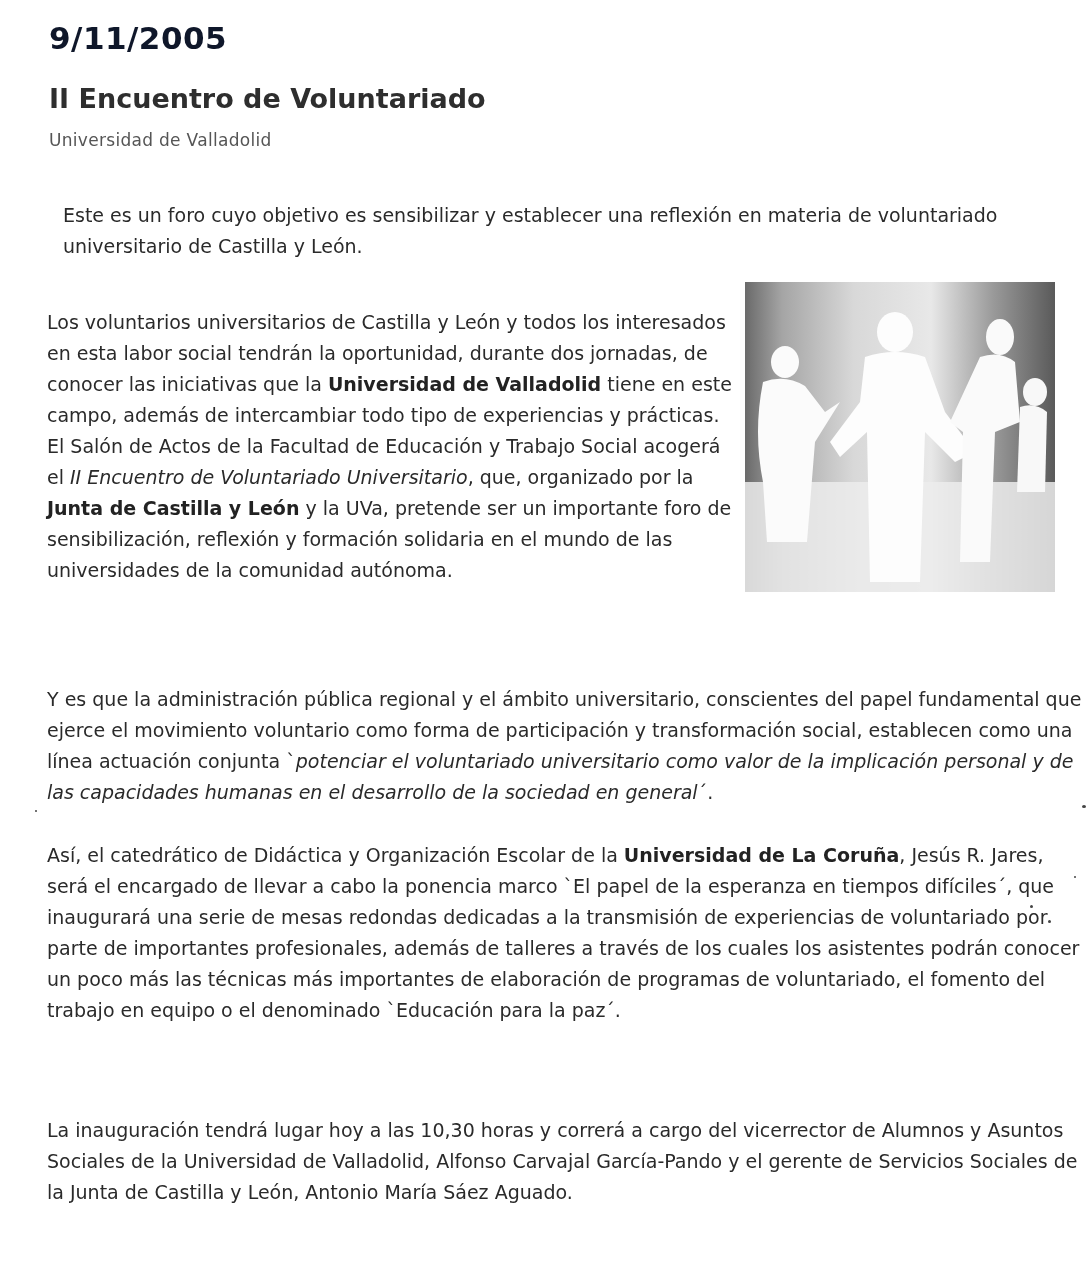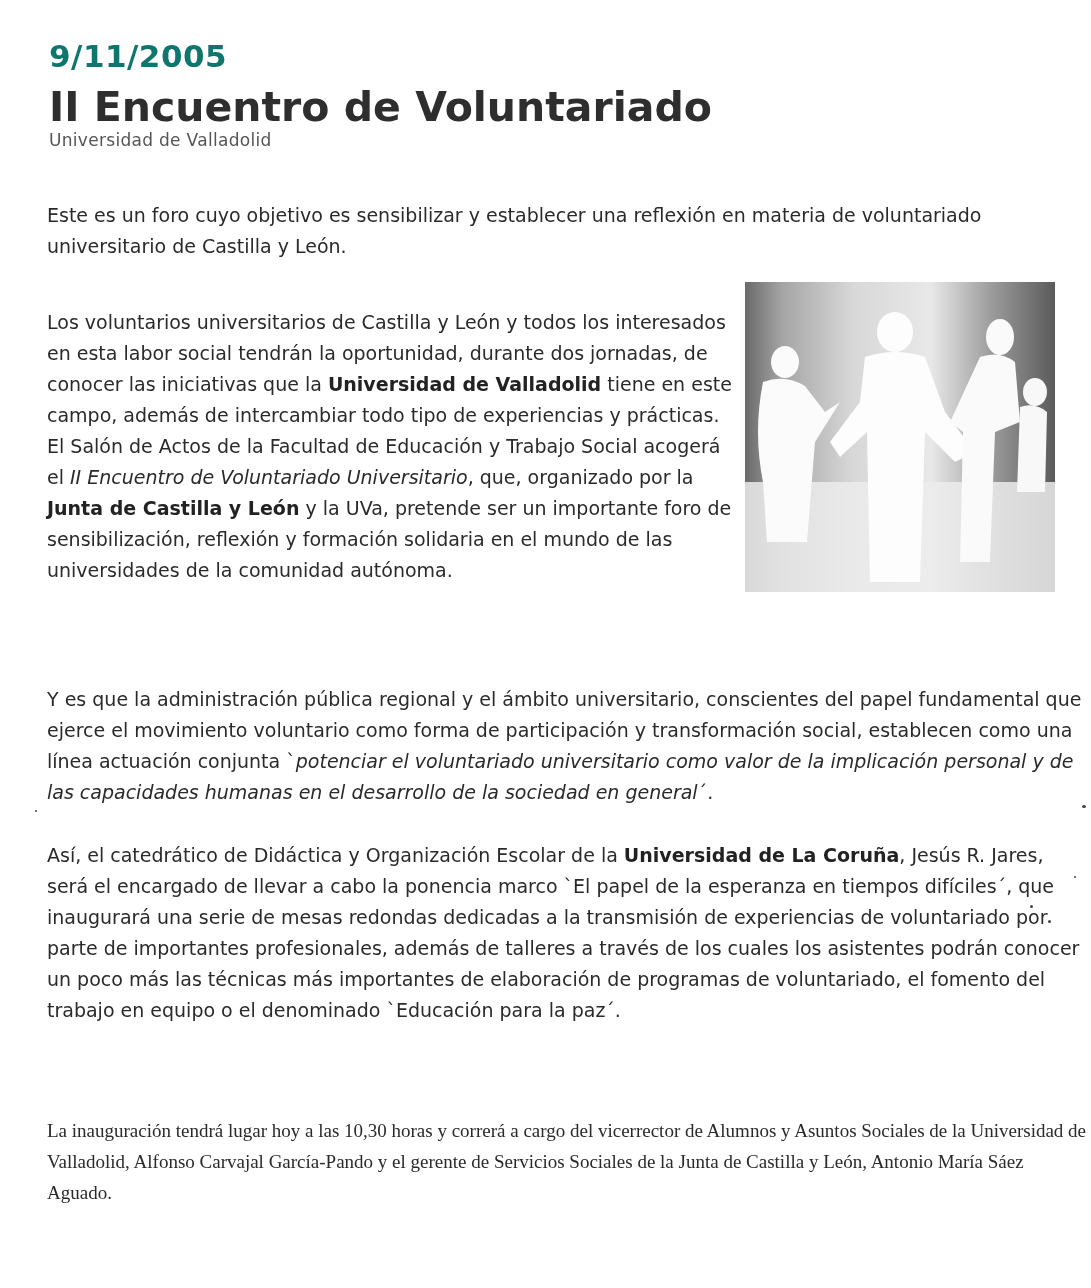--- a/index.html
+++ b/index.html
@@ -11,55 +11,55 @@
     width: 1091px;
     height: 1288px;
     position: relative;
     overflow: hidden;
     font-family: "DejaVu Sans", sans-serif;
     color: #2a2a2a;
   }
   .date {
     position: absolute;
     left: 49px;
-    top: 38px;
+    top: 20px;
     font-size: 31px;
     font-weight: bold;
-    color: #0f766e;
+    color: #0f172a;
     letter-spacing: 0.5px;
   }
   .title {
     position: absolute;
     left: 49px;
     top: 83px;
-    font-size: 41px;
+    font-size: 27px;
     font-weight: bold;
     color: #2e2e2e;
   }
   .source {
     position: absolute;
     left: 49px;
     top: 130px;
     font-size: 17px;
     color: #555;
     letter-spacing: 0.3px;
   }
   .para {
     position: absolute;
     left: 47px;
     font-size: 19px;
     line-height: 31px;
     color: #2a2a2a;
     margin: 0;
   }
-  .p1 { top: 200px; width: 1000px; }
+  .p1 { top: 200px; width: 1000px; margin-left: 16px; }
   .p2 { top: 307px; width: 690px; }
   .p3 { top: 684px; width: 1040px; }
   .p4 { top: 840px; width: 1040px; }
-  .p5 { top: 1115px; width: 1040px; font-family: Liberation Serif, serif; }
+  .p5 { top: 1115px; width: 1040px; }
   .para b { font-weight: bold; color: #222; }
   .para i { }
   .photo {
     position: absolute;
     left: 745px;
     top: 282px;
     width: 310px;
     height: 310px;
     overflow: hidden;
     background: linear-gradient(180deg, #cfcfcf 0%, #e6e6e6 40%, #f2f2f2 70%, #e0e0e0 100%);

